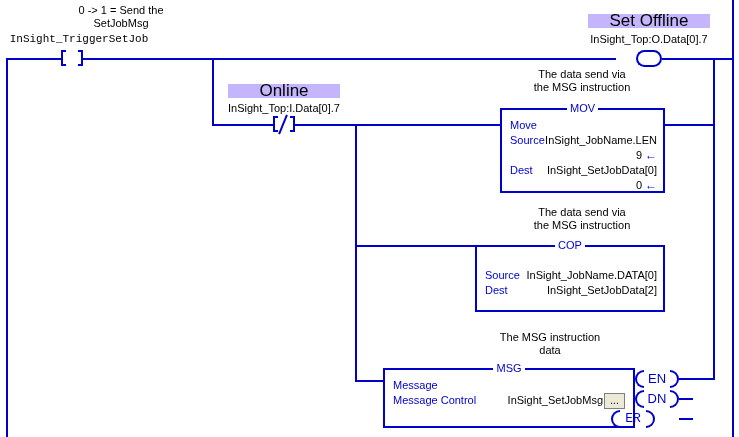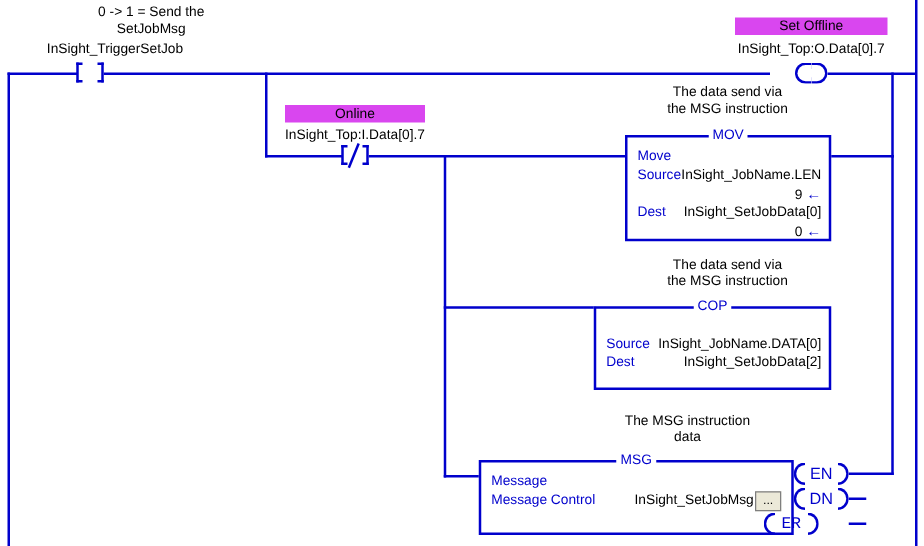--- a/index.html
+++ b/index.html
@@ -45,23 +45,23 @@
   .tag-name {
     position: absolute;
     color: #000000;
     font-size: 11px;
     line-height: 13px;
     text-align: center;
     white-space: nowrap;
   }
   .tag-desc {
     position: absolute;
-    background: #d946ef;
-    color: #000000;
-    font-size: 11px;
+    background: #c4b5fd;
+    color: #000000;
+    font-size: 17px;
     line-height: 14px;
     text-align: center;
     white-space: nowrap;
   }
 
   
   .contact {
     position: absolute;
     width: 22px;
     height: 16px;
@@ -222,21 +222,21 @@
 
 <div id="canvas">
 
   <div class="rail" style="left:6px; top:58px; height:379px;"></div>
   <div class="rail" style="left:732px; top:0px; height:437px;"></div>
 
   <div class="wire-h" style="left:6px; top:58px; width:56px;"></div>
 
   <div class="comment" style="left:0px; top:4px; width:150px;padding-left:46px;">0 -&gt; 1 = Send the
 SetJobMsg</div>
-  <div class="tag-name" style="left:17px; top:33px; width:150px;">InSight_TriggerSetJob</div>
+  <div class="tag-name" style="left:4px; top:33px; width:150px;font-family:Liberation Mono, monospace;">InSight_TriggerSetJob</div>
 
   <div class="contact" style="left:61px; top:50px;">
     <div class="bar left"></div>
     <div class="tick tl"></div>
     <div class="tick bl"></div>
     <div class="bar right"></div>
     <div class="tick tr"></div>
     <div class="tick br"></div>
   </div>
 

